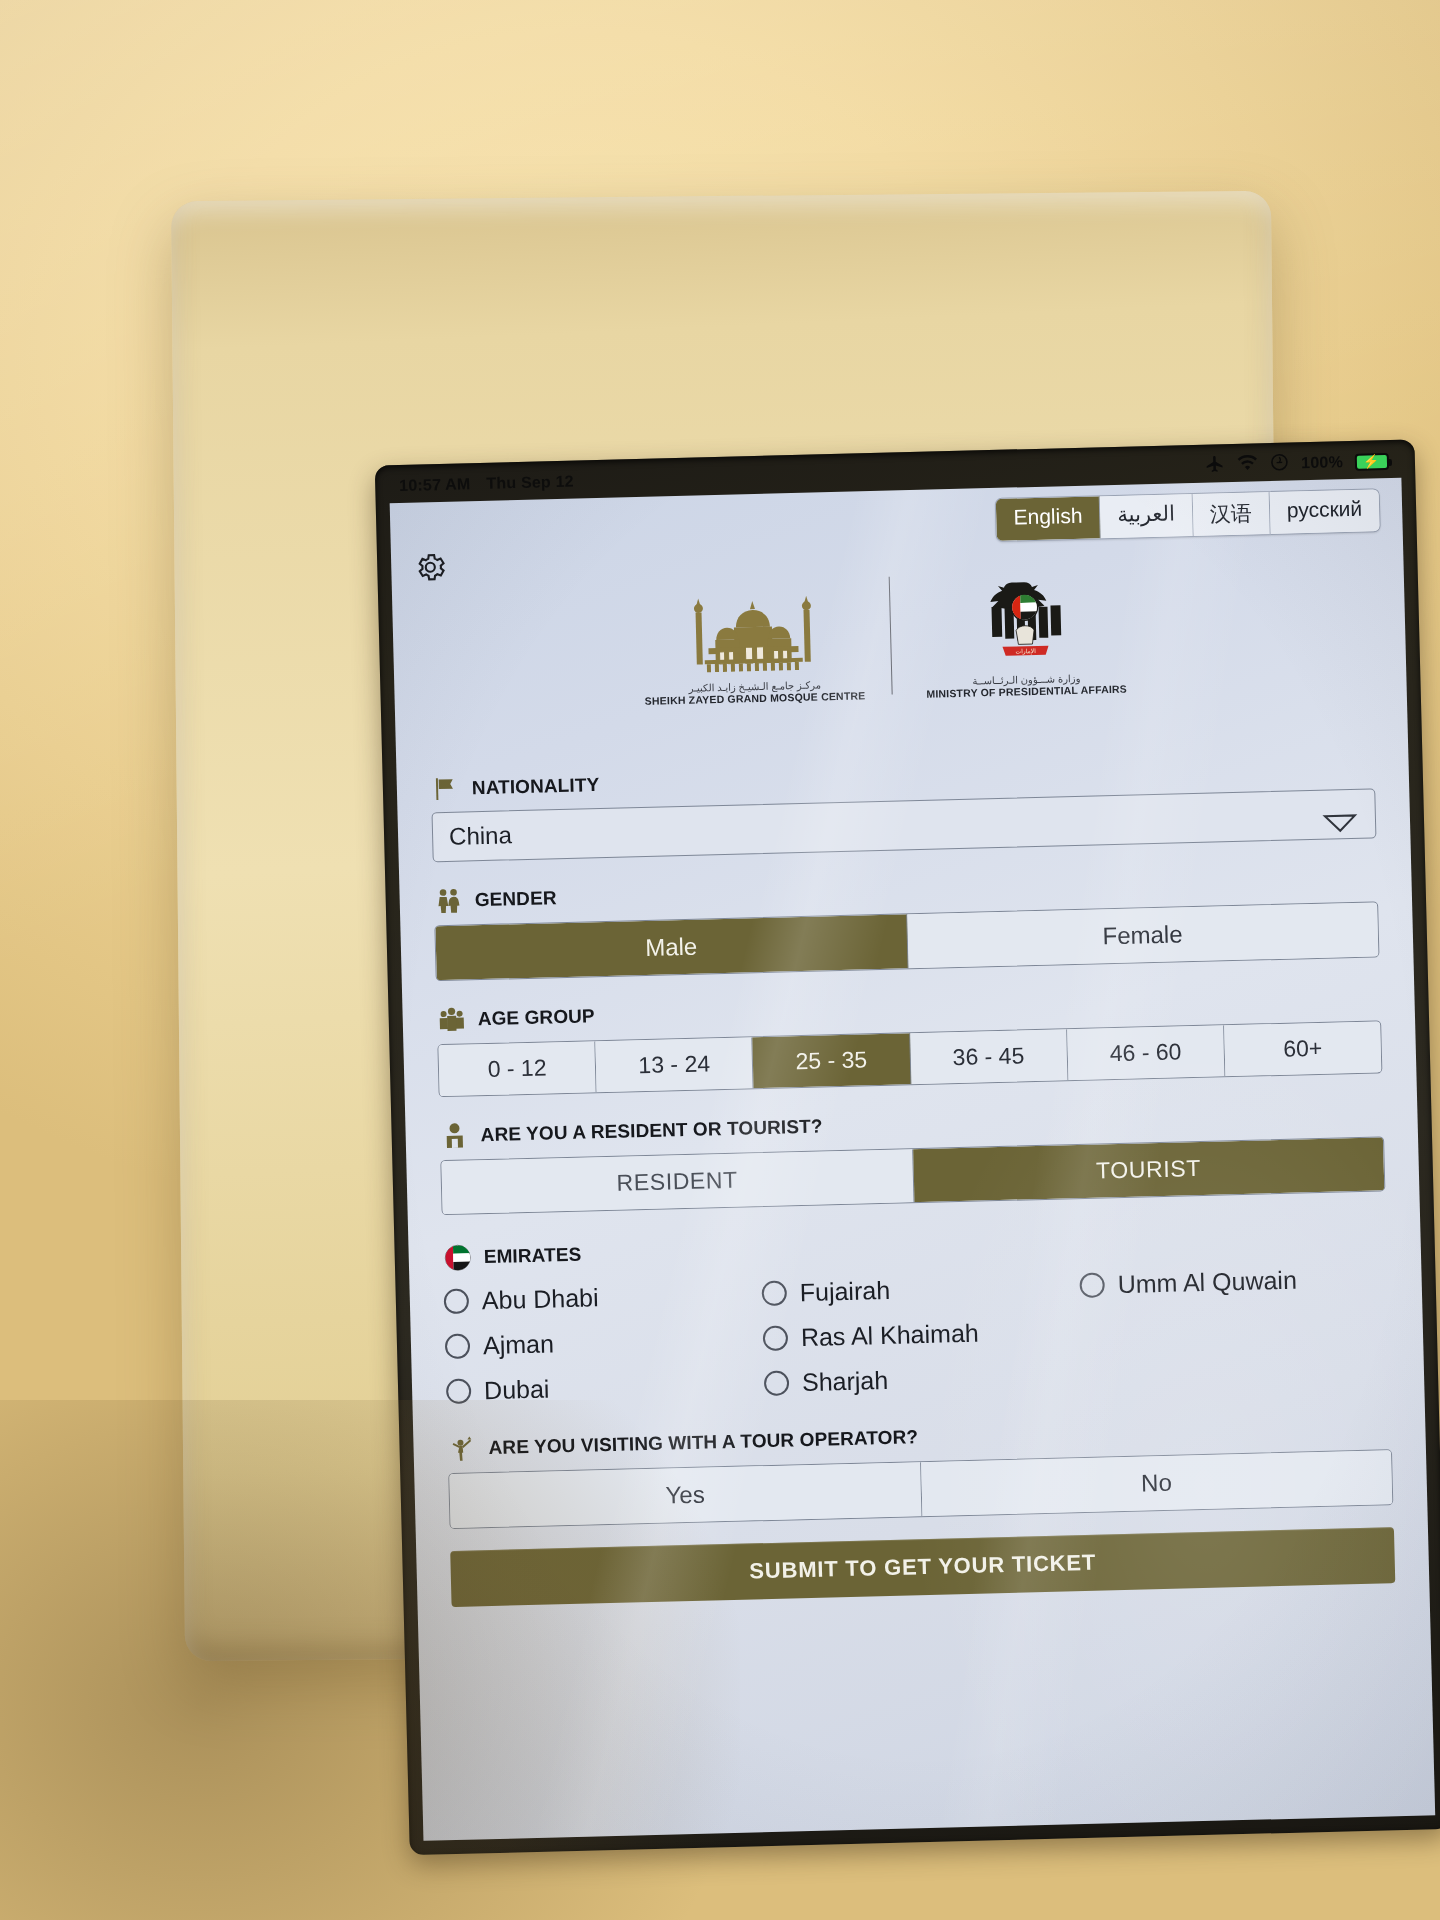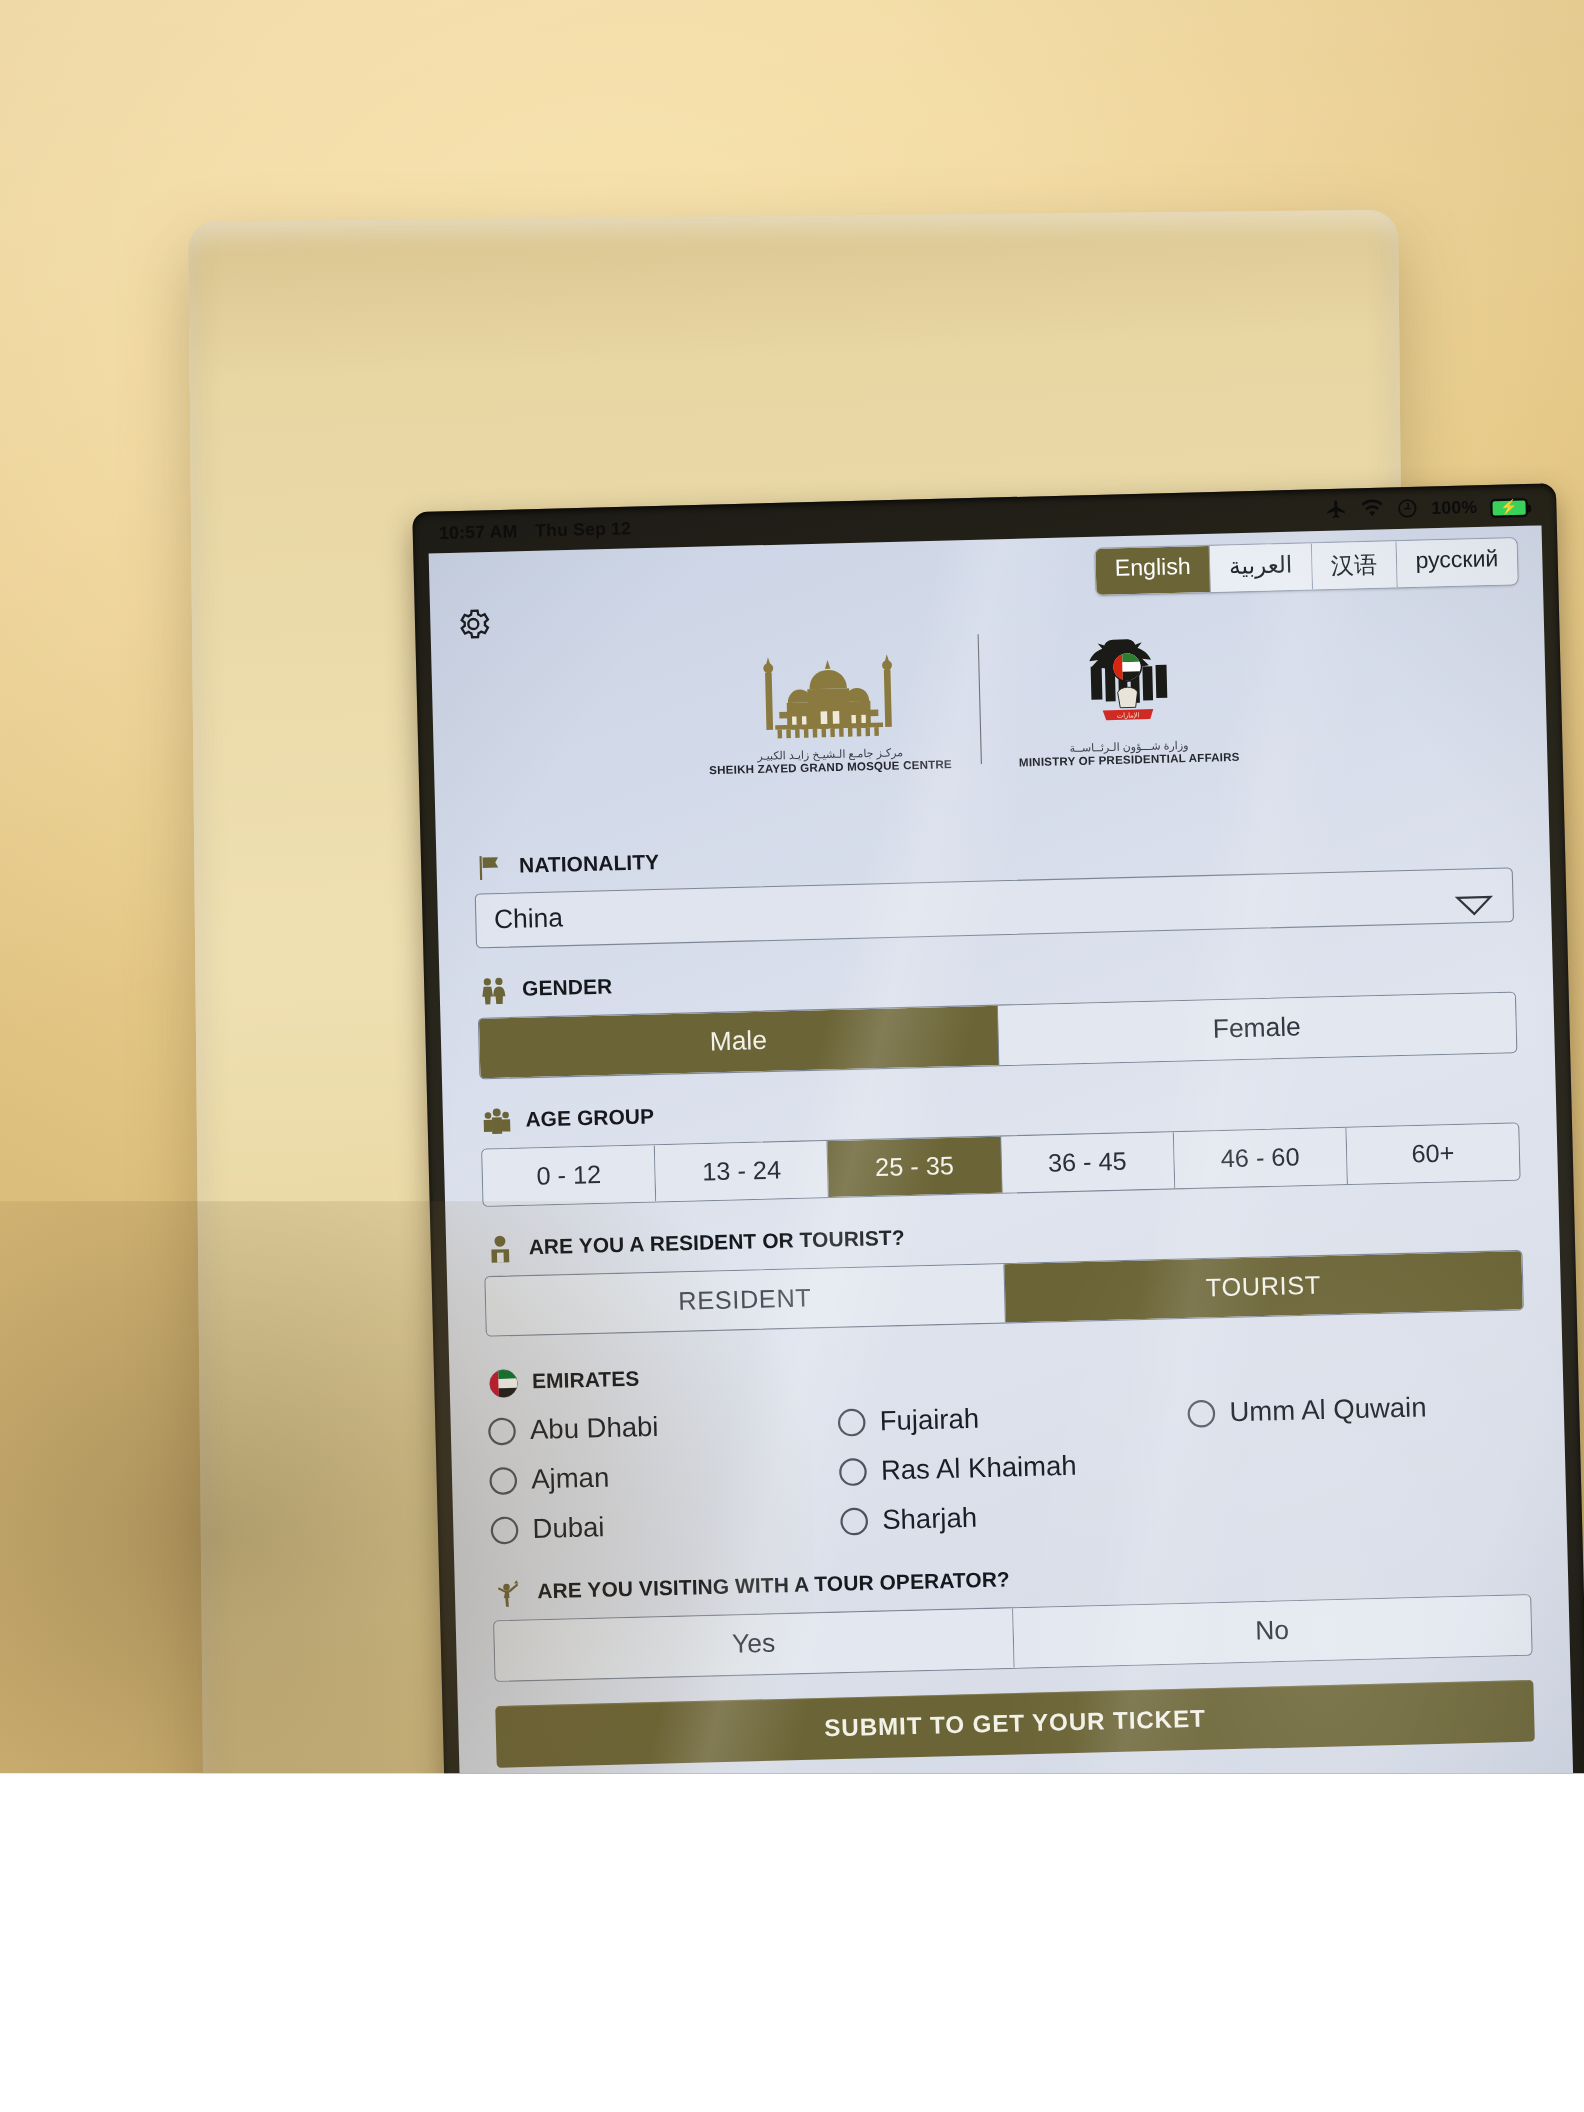--- a/index.html
+++ b/index.html
@@ -6,21 +6,21 @@
 
   html, body {
     width: 1440px; height: 1920px;
     overflow: hidden;
     font-family: "Liberation Sans", sans-serif;
   }
 
   
   #scene {
     position: relative;
-    width: 1440px; height: 1612px;
+    width: 1440px; height: 1920px;
     background:
       radial-gradient(ellipse 1100px 900px at 40% 18%, #f6dfa4 0%, #f2d89a 35%, #e9cd8d 65%, #dcbe7c 100%);
     overflow: hidden;
   }
   #scene::after{
     
     content:"";
     position:absolute; left:-160px; bottom:-240px; width:900px; height:760px;
     background: radial-gradient(ellipse at 40% 40%, rgba(90,70,35,.38) 0%, rgba(120,95,50,.18) 45%, rgba(0,0,0,0) 72%);
     pointer-events:none;

